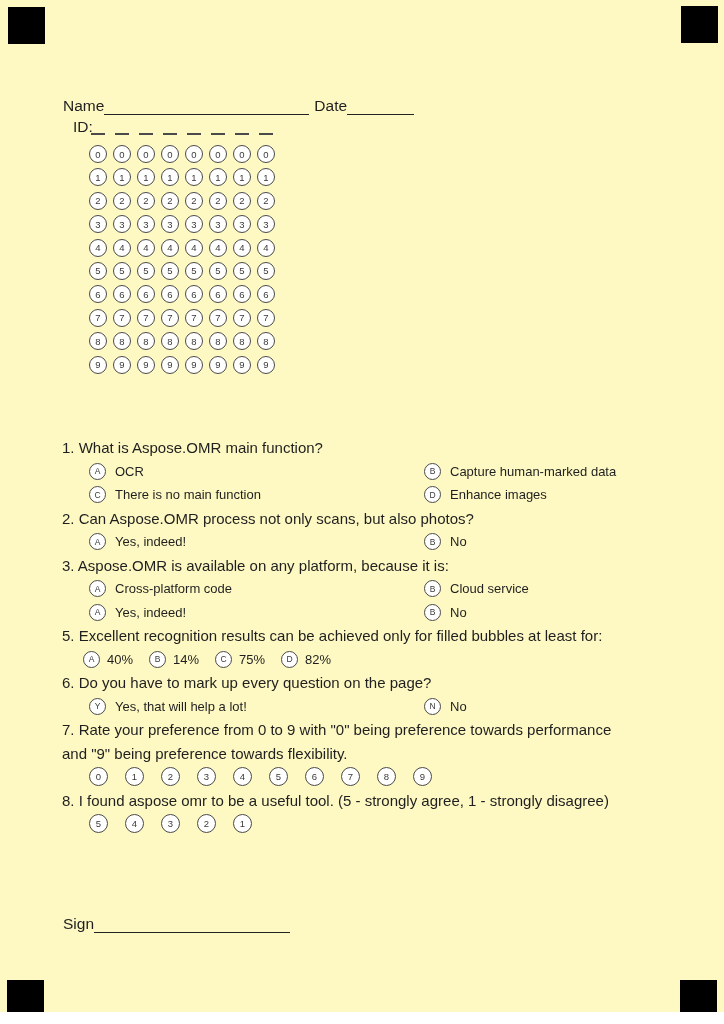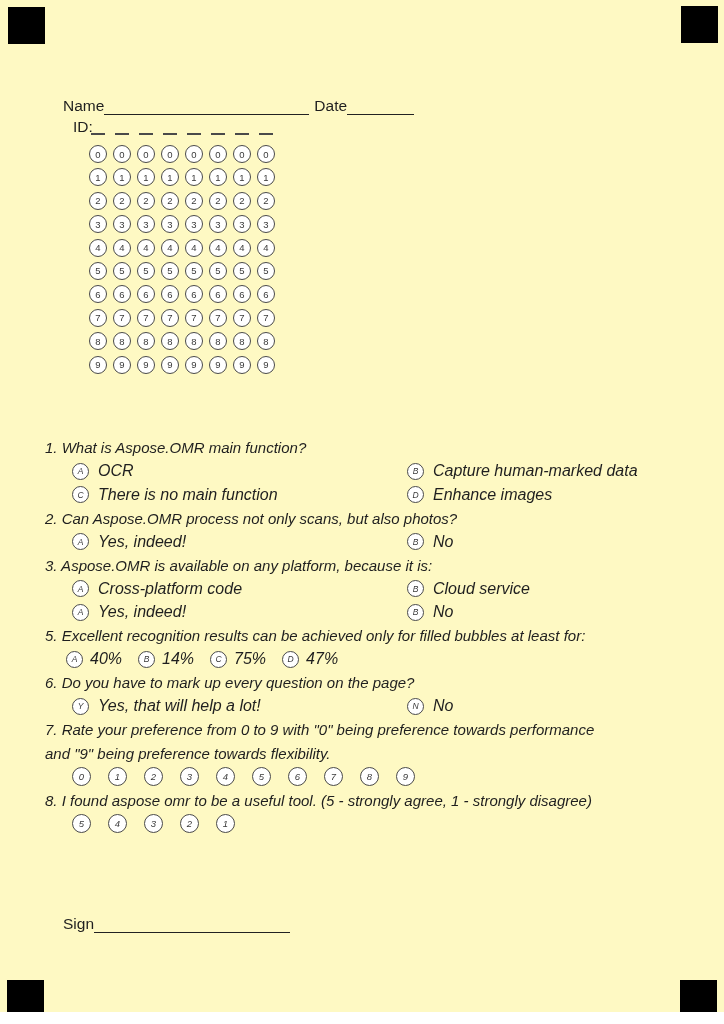--- a/index.html
+++ b/index.html
@@ -24,32 +24,32 @@
   .id-dash { width:14px; height:14px; border-bottom:2px solid #4a4a4a; }
 
   .id-grid { position:absolute; left:89px; top:145px; display:grid;
              grid-template-columns:repeat(8,18px); column-gap:6px; row-gap:5.4px; }
   .bubble {
     width:18px; height:18px; box-sizing:border-box; border:1.4px solid #4a4a4a;
     border-radius:50%; display:flex; align-items:center; justify-content:center;
     font-size:9.5px; color:#3a3a3a; background:#fff;
   }
 
-  .questions { position:absolute; left:45px; top:436px; width:612px;font-style:italic; }
+  .questions { position:absolute; left:62px; top:436px; width:612px; }
   .q-row { height:23.5px; line-height:23.5px; font-size:15px; white-space:nowrap; }
   .opt-row { position:relative; height:23.5px; }
   .opt { position:absolute; top:0; height:23.5px; display:flex; align-items:center; }
   .opt-left  { left:27px; }
   .opt-right { left:362px; }
   .opt-bubble {
     width:17px; height:17px; box-sizing:border-box; border:1.2px solid #4a4a4a;
     border-radius:50%; display:inline-flex; align-items:center; justify-content:center;
     font-size:8.5px; color:#3a3a3a; margin-right:9px; flex:none; background:#fff;
   }
-  .opt-label { font-size:16px; }
+  .opt-label { font-size:13px; }
 
   .inline-opts { display:flex; align-items:center; height:23.5px; padding-left:21px; gap:16px; }
   .inline-opts .opt { position:static; }
   .inline-opts .opt-bubble { margin-right:7px; }
 
   .bubble-row { display:flex; align-items:center; height:23.5px; padding-left:27px; gap:17px; }
   .num-bubble {
     width:19px; height:19px; box-sizing:border-box; border:1.3px solid #4a4a4a;
     border-radius:50%; display:inline-flex; align-items:center; justify-content:center;
     font-size:9.5px; color:#3a3a3a; flex:none; background:#fff;
@@ -232,21 +232,21 @@
         <span class="opt ">
           <span class="opt-bubble">B</span>
           <span class="opt-label">14%</span>
         </span>
         <span class="opt ">
           <span class="opt-bubble">C</span>
           <span class="opt-label">75%</span>
         </span>
         <span class="opt ">
           <span class="opt-bubble">D</span>
-          <span class="opt-label">47%</span>
+          <span class="opt-label">82%</span>
         </span>
       </div>
       <div class="q-row">6. Do you have to mark up every question on the page?</div>
       <div class="opt-row">
         <span class="opt opt-left">
           <span class="opt-bubble">Y</span>
           <span class="opt-label">Yes, that will help a lot!</span>
         </span>
         <span class="opt opt-right">
           <span class="opt-bubble">N</span>

